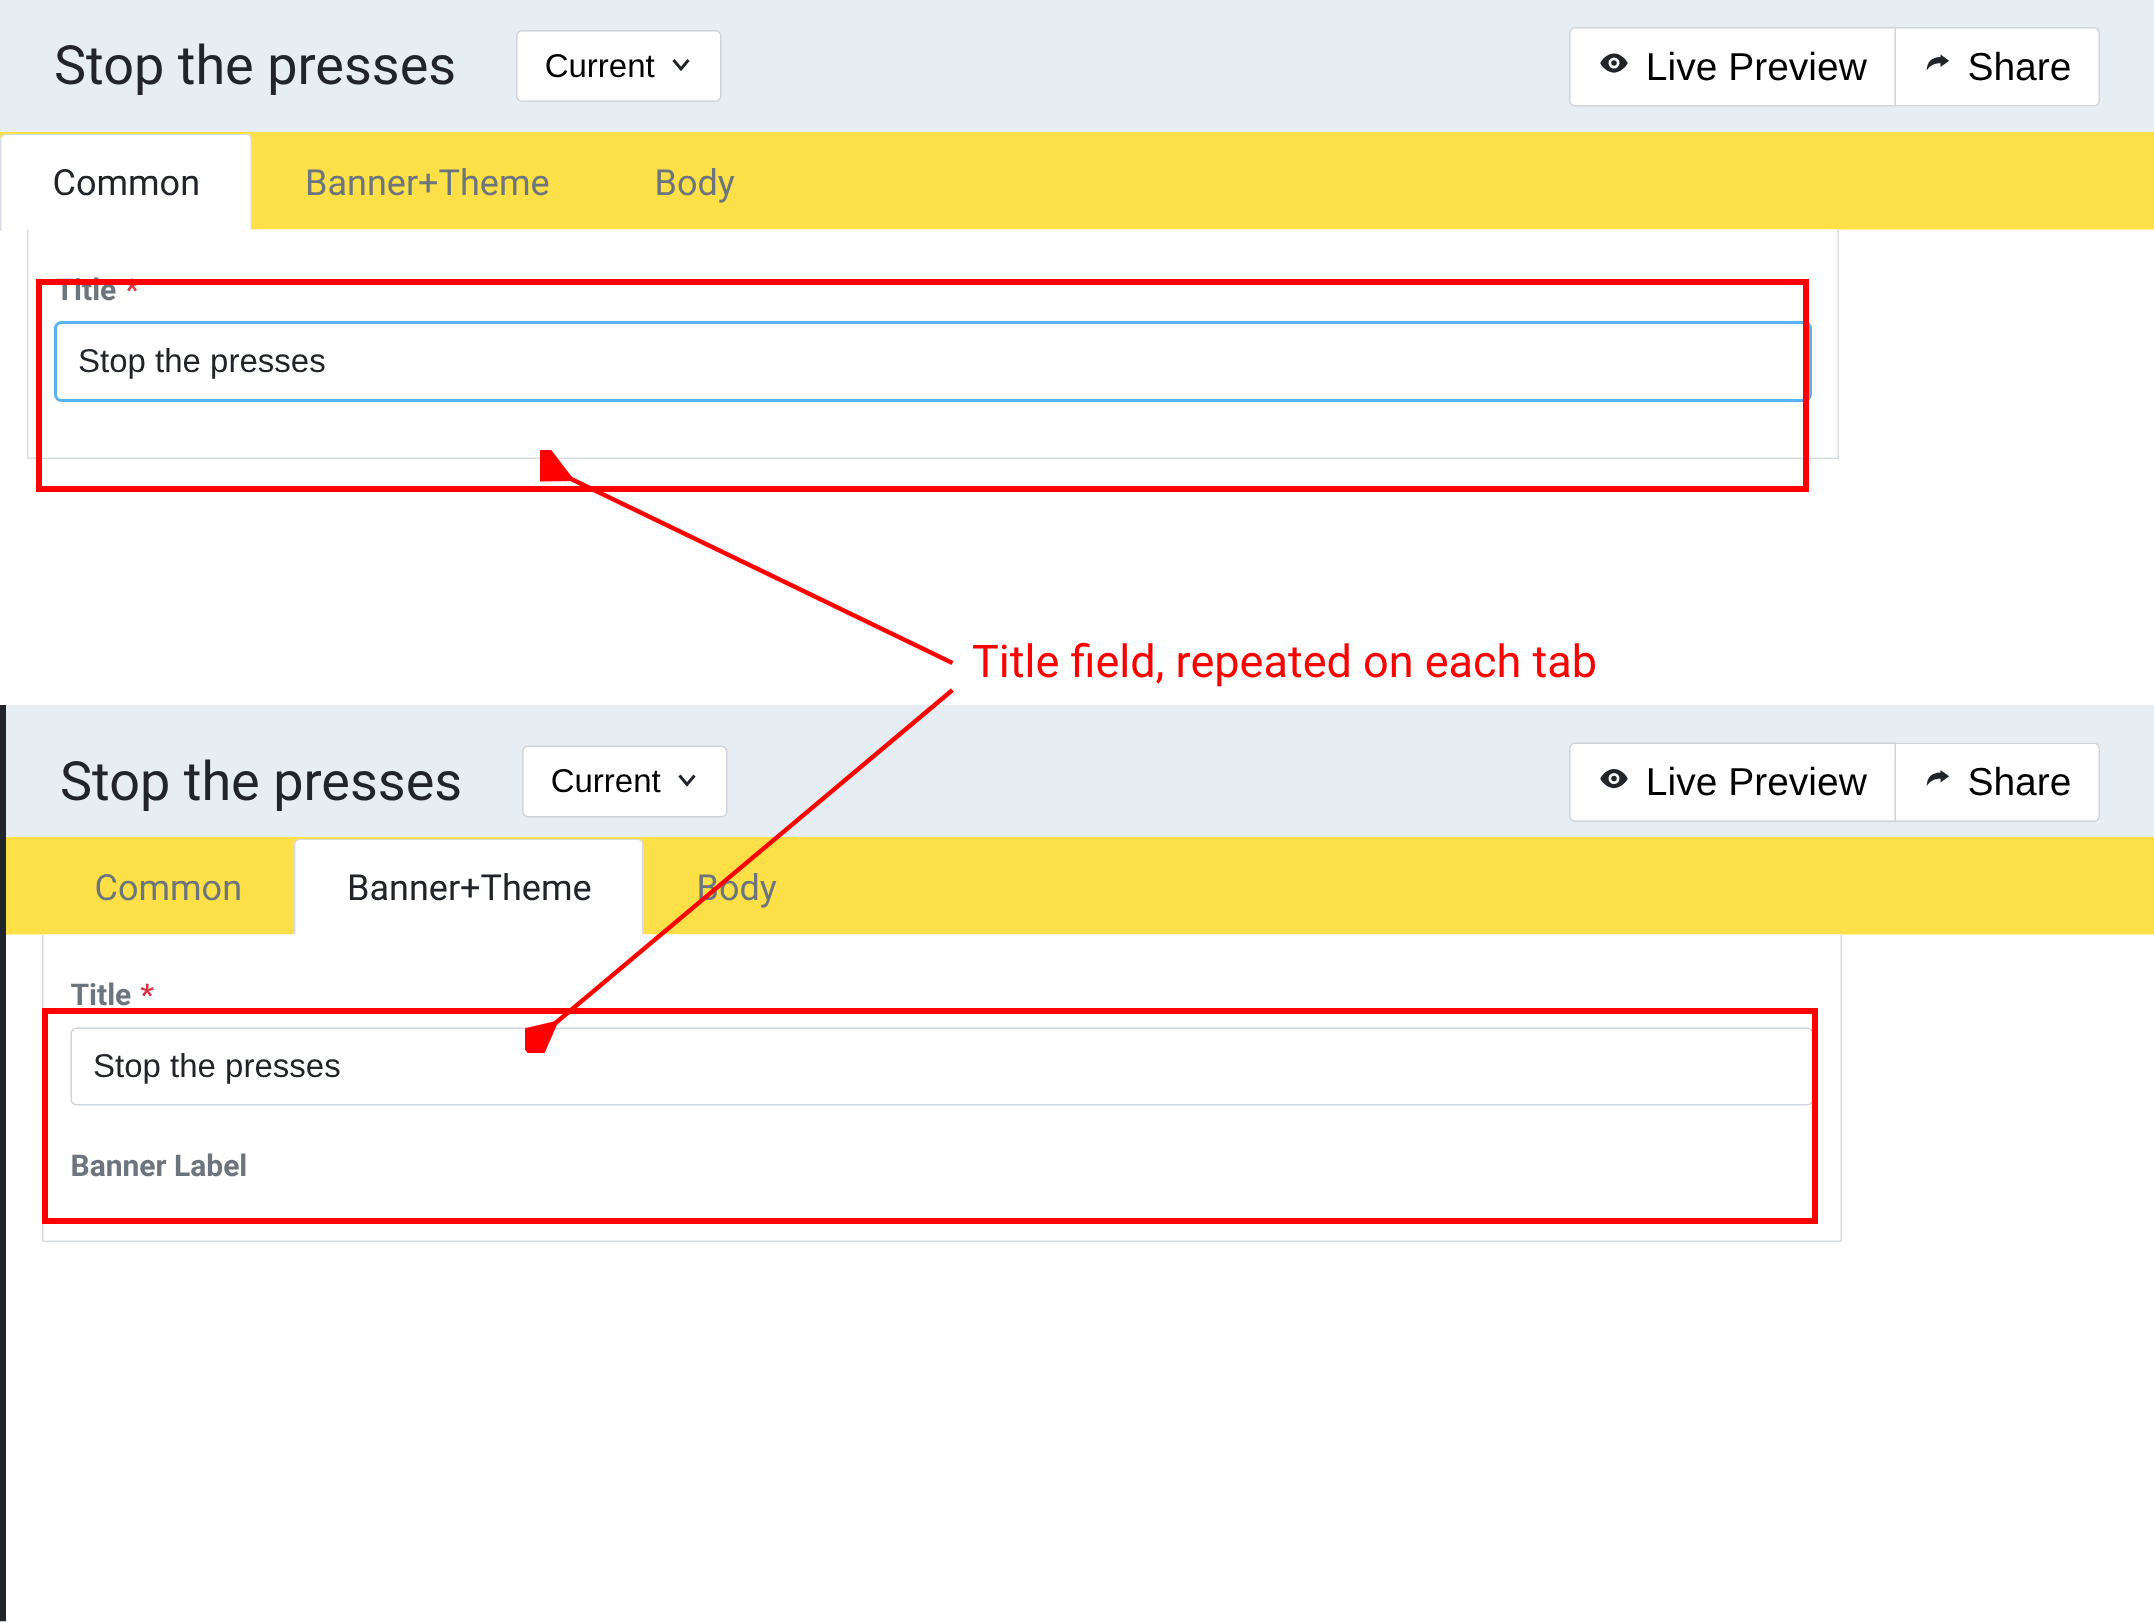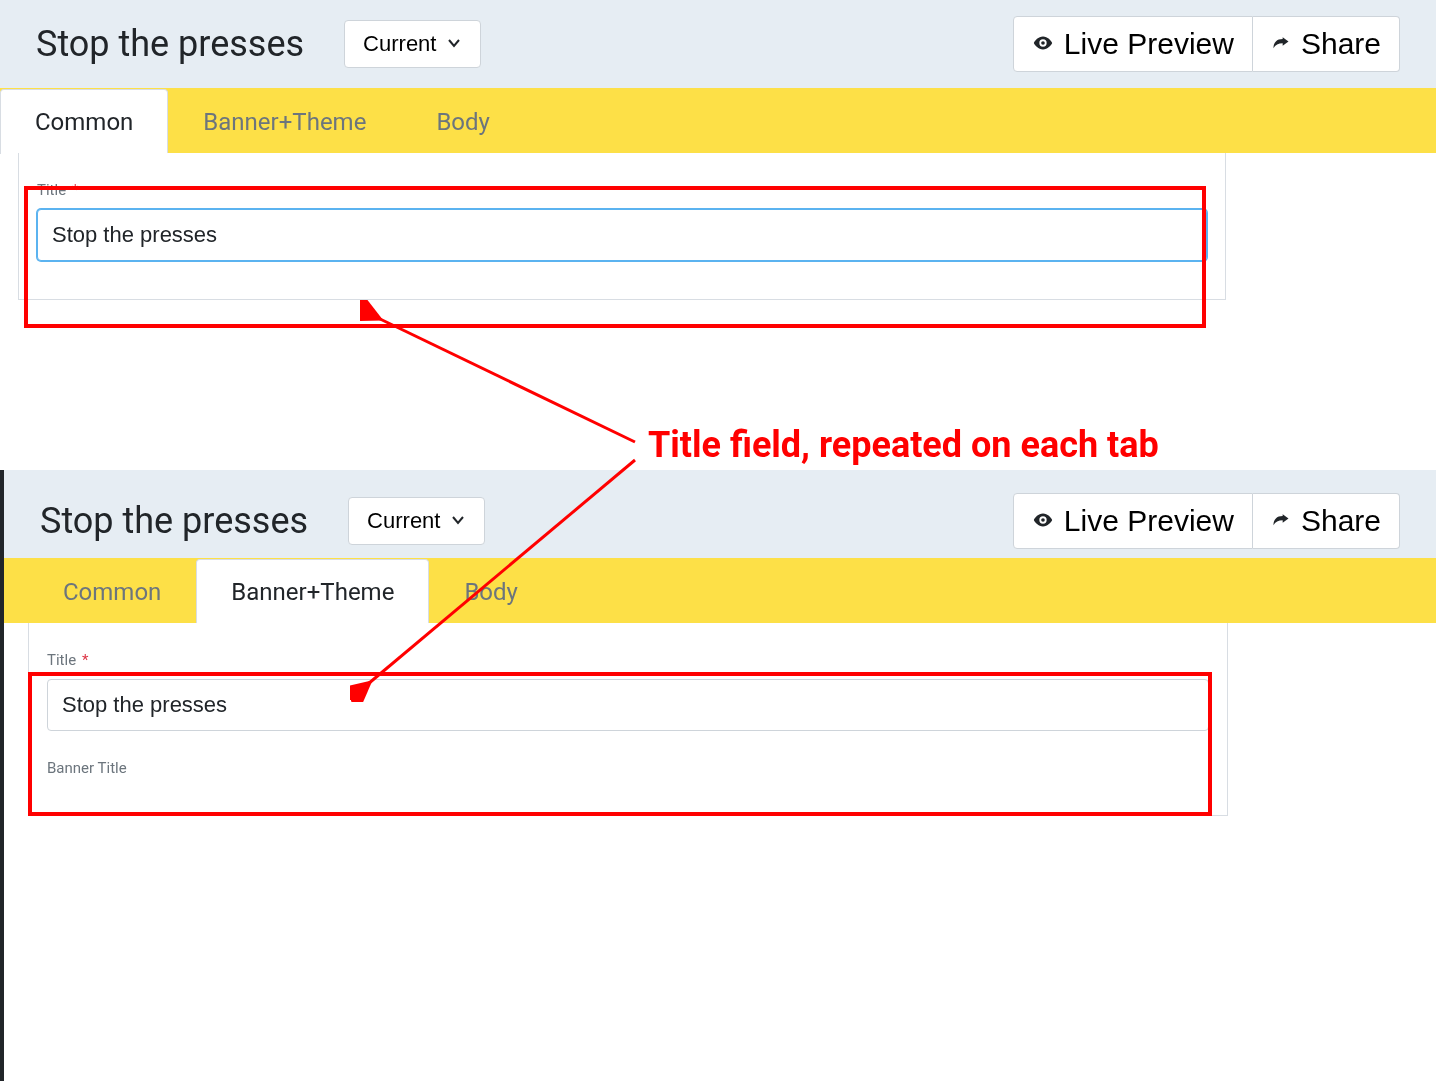--- a/index.html
+++ b/index.html
@@ -44,21 +44,21 @@
   .header-actions {
     margin-left: auto;
     display: flex;
     gap: 0;
   }
   .btn {
     background: #fff;
     border: 1px solid #ced4da;
     border-radius: 4px;
     padding: 10px 18px;
-    font-size: 30px;
+    font-size: 26px;
     display: flex;
     align-items: center;
     gap: 10px;
     cursor: pointer;
   }
   .header-actions .btn { border-radius: 0; }
   .header-actions .btn:first-child { border-top-left-radius:4px; border-bottom-left-radius:4px; }
   .header-actions .btn:last-child  { border-top-right-radius:4px; border-bottom-right-radius:4px; border-left:none;align-items:flex-end; }
 
   
@@ -88,22 +88,22 @@
   
   .panel {
     background: #fff;
     border: 1px solid #d8dde3;
     border-top: none;
     padding: 28px 18px 10px 18px;
     position: relative;
   }
   .field { margin-bottom: 28px; }
   .field-label {
-    font-size: 15px;
-    font-weight: 400;
+    font-size: 20px;
+    font-weight: 700;
     color: #6c757d;
     margin-bottom: 10px;
     display: block;
   }
   .req { color: #dc3545; margin-left: 6px; }
   .text-input {
     width: 100%;
     border: 1px solid #ced4da;
     border-radius: 4px;
     padding: 12px 14px;
@@ -120,22 +120,22 @@
   .hl-box {
     position: absolute;
     border: 4px solid #ff0000;
     pointer-events: none;
   }
 
   
   .annotation-text {
     position: absolute;
     color: #ff0000;
-    font-size: 36px;
-    font-weight: 700;
+    font-size: 30px;
+    font-weight: 400;
     white-space: nowrap;
   }
   svg.arrow {
     position: absolute;
     pointer-events: none;
   }
 
   
   .screenshot {
     position: relative;
@@ -243,21 +243,21 @@
 
   <div style="display:flex;">
     <div class="panel" style="flex:0 0 1200px; margin-left:24px;">
       <div class="field">
         <label class="field-label">
           <span>Title</span><span class="req">*</span>
         </label>
         <input class="text-input" value="Stop the presses" style="">
       </div>
       <div class="field">
-        <label class="field-label">Banner Title</label>
+        <label class="field-label">Banner Label</label>
       </div>
     </div>
   </div>
 </div>
 
 <div class="hl-box" style="left:24px; top:186px; width:1182px; height:142px;"></div>
 <div class="hl-box" style="left:28px; top:672px; width:1184px; height:144px;"></div>
 
 <div class="annotation-text" style="left:648px; top:424px;">Title field, repeated on each tab</div>
 

